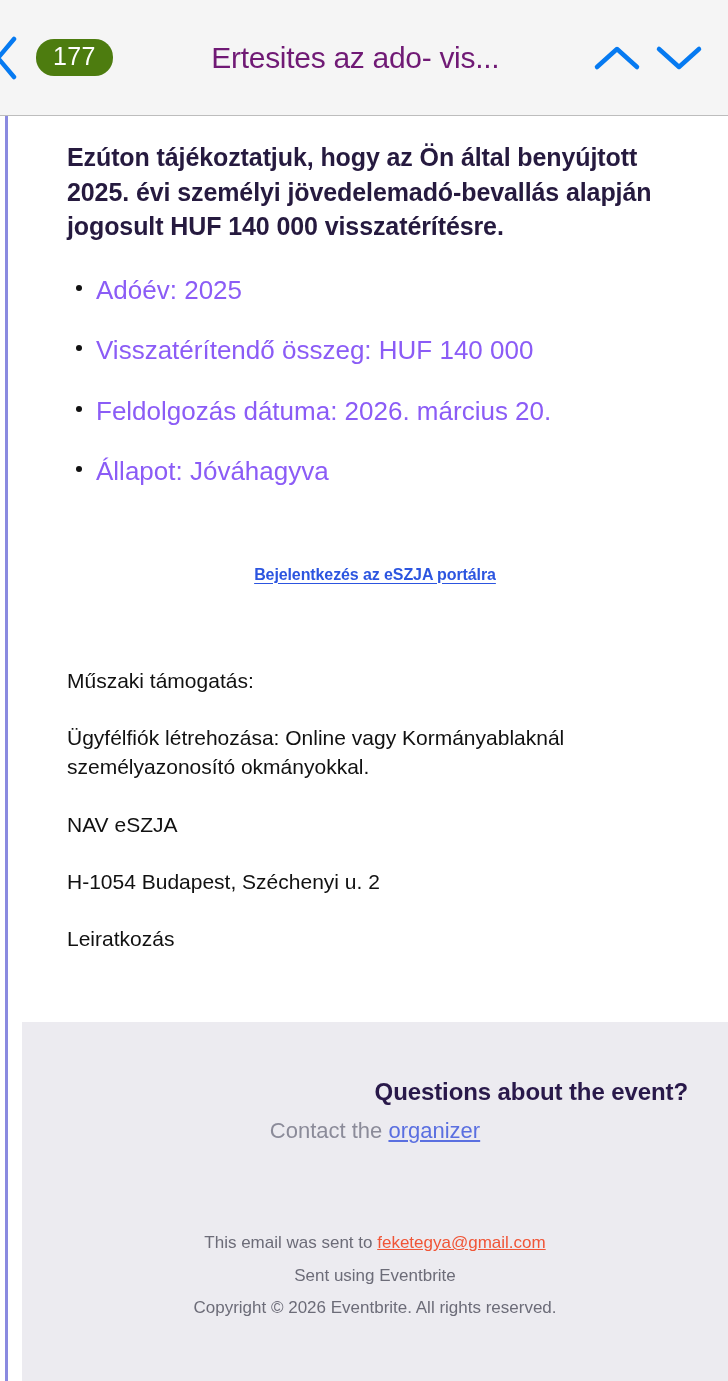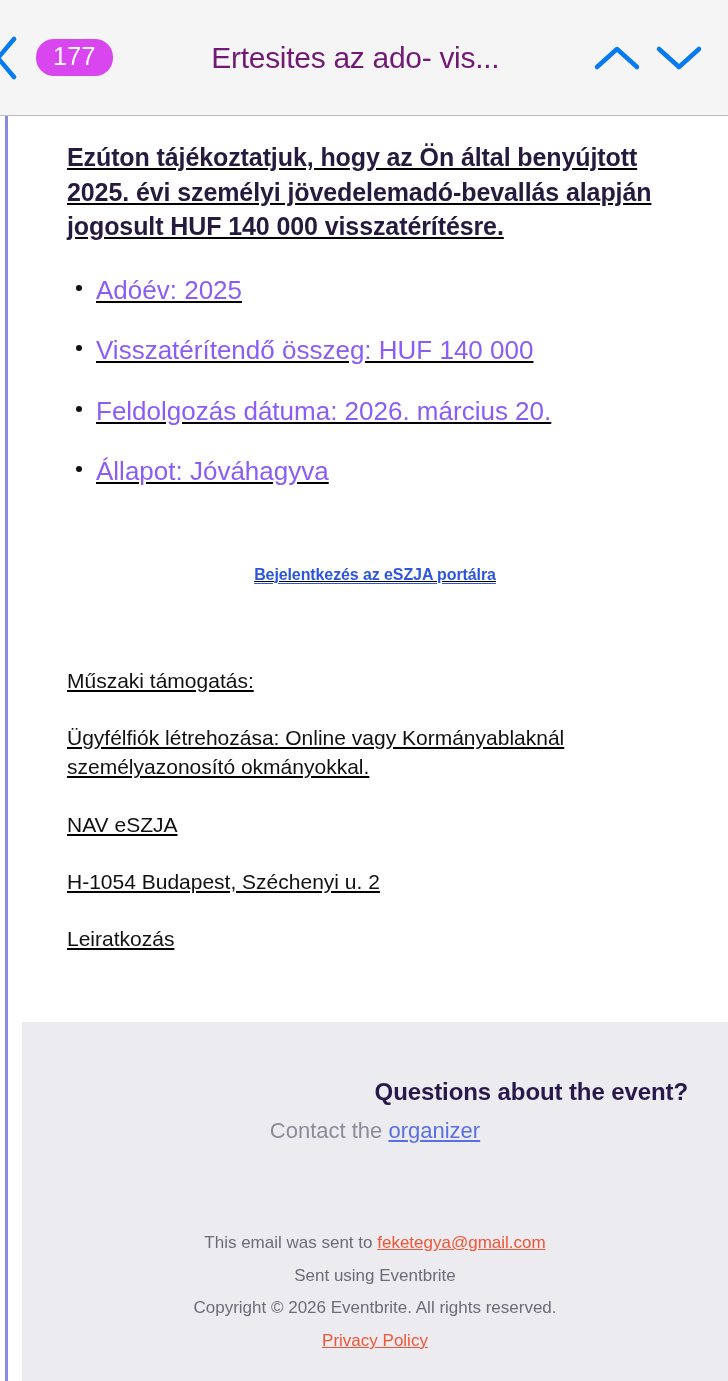--- a/index.html
+++ b/index.html
@@ -33,21 +33,21 @@
     margin-left: -10px;
     flex: 0 0 auto;
     display: flex;
     align-items: center;
     justify-content: center;
   }
   .nav-back svg { display: block; }
 
   .nav-badge {
     flex: 0 0 auto;
-    background: #d946ef;
+    background: #4d7c0f;
     color: #ffffff;
     font-size: 25px;
     font-weight: 500;
     letter-spacing: 0.3px;
     border-radius: 18px;
     padding: 5px 17px 7px 17px;
     line-height: 1;
     margin-left: 12px;
   }
 
@@ -97,21 +97,20 @@
     top: 0;
     bottom: 0;
     background: #ffffff;
   }
 
   
   .content-card {
     background: #ffffff;
     padding: 24px 45px 0 45px;
     height: 906px;
-    text-decoration: underline;
   }
 
   .lede {
     font-size: 25px;
     line-height: 1.38;
     font-weight: 700;
     color: #261a3f;
     letter-spacing: -0.1px;
     margin-bottom: 30px;
   }
@@ -282,21 +281,18 @@
       <div class="footer-contact">
         <span>Contact the </span><a class="organizer" href="#">organizer</a>
       </div>
 
       <div class="footer-legal">
         <div>
           <span>This email was sent to </span><a class="brand" href="#">feketegya@gmail.com</a>
         </div>
         <div>Sent using Eventbrite</div>
         <div>Copyright © 2026 Eventbrite. All rights reserved.</div>
-        <div>
-          <a class="privacy" href="#">Privacy Policy</a>
-        </div>
       </div>
 
     </div>
 
   </div>
 </div>
 
 </body></html>

